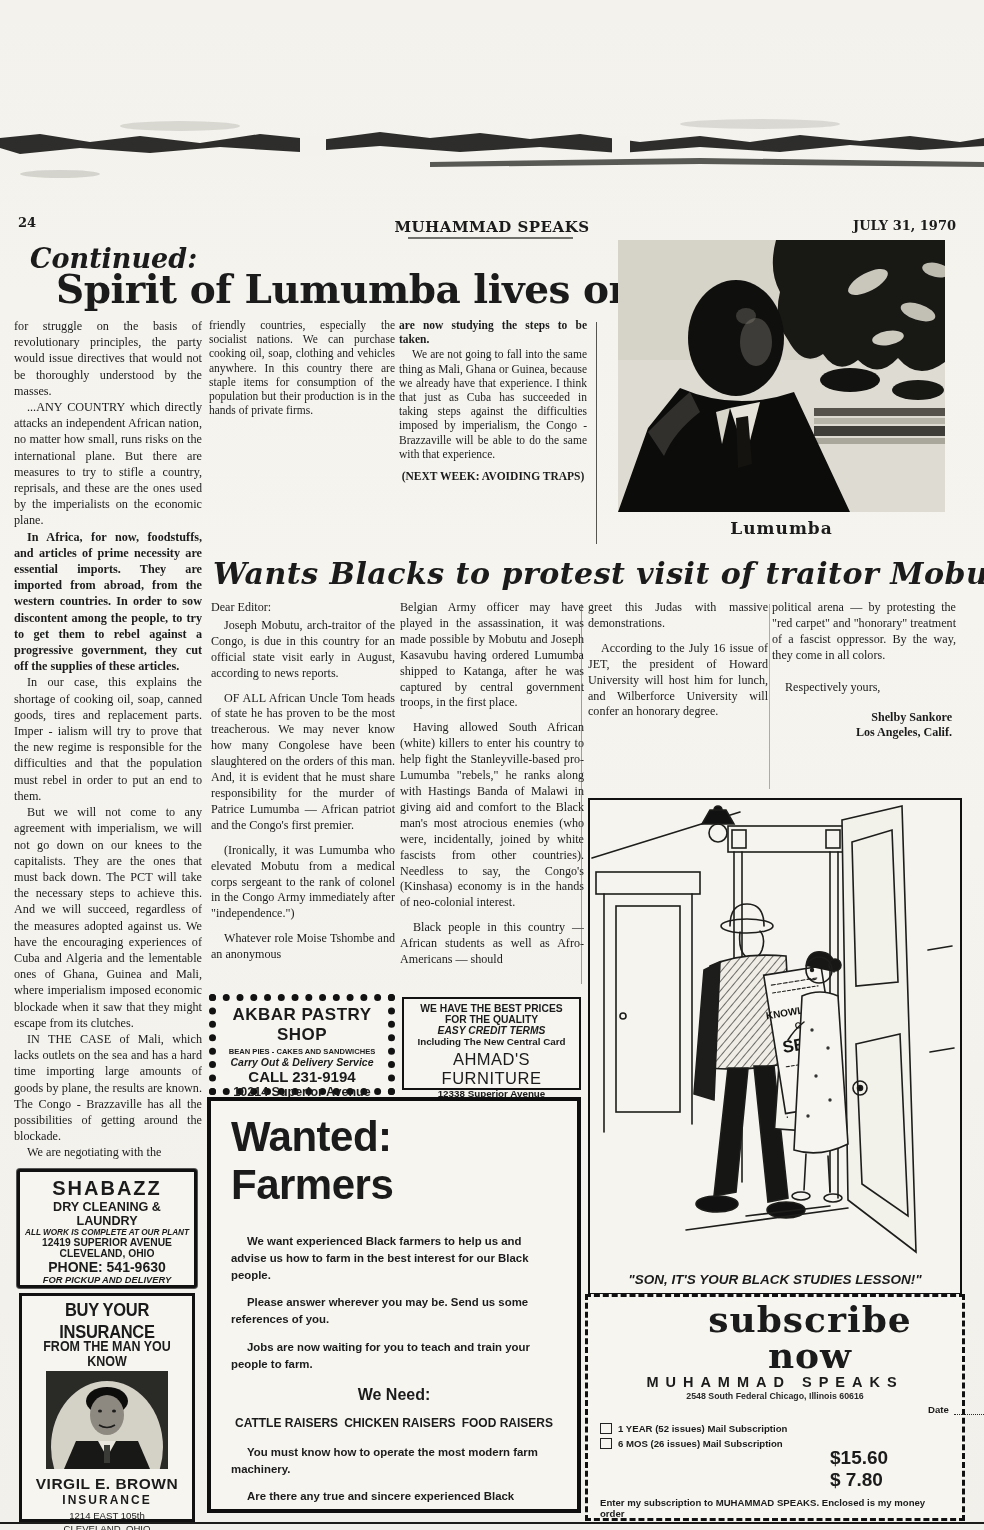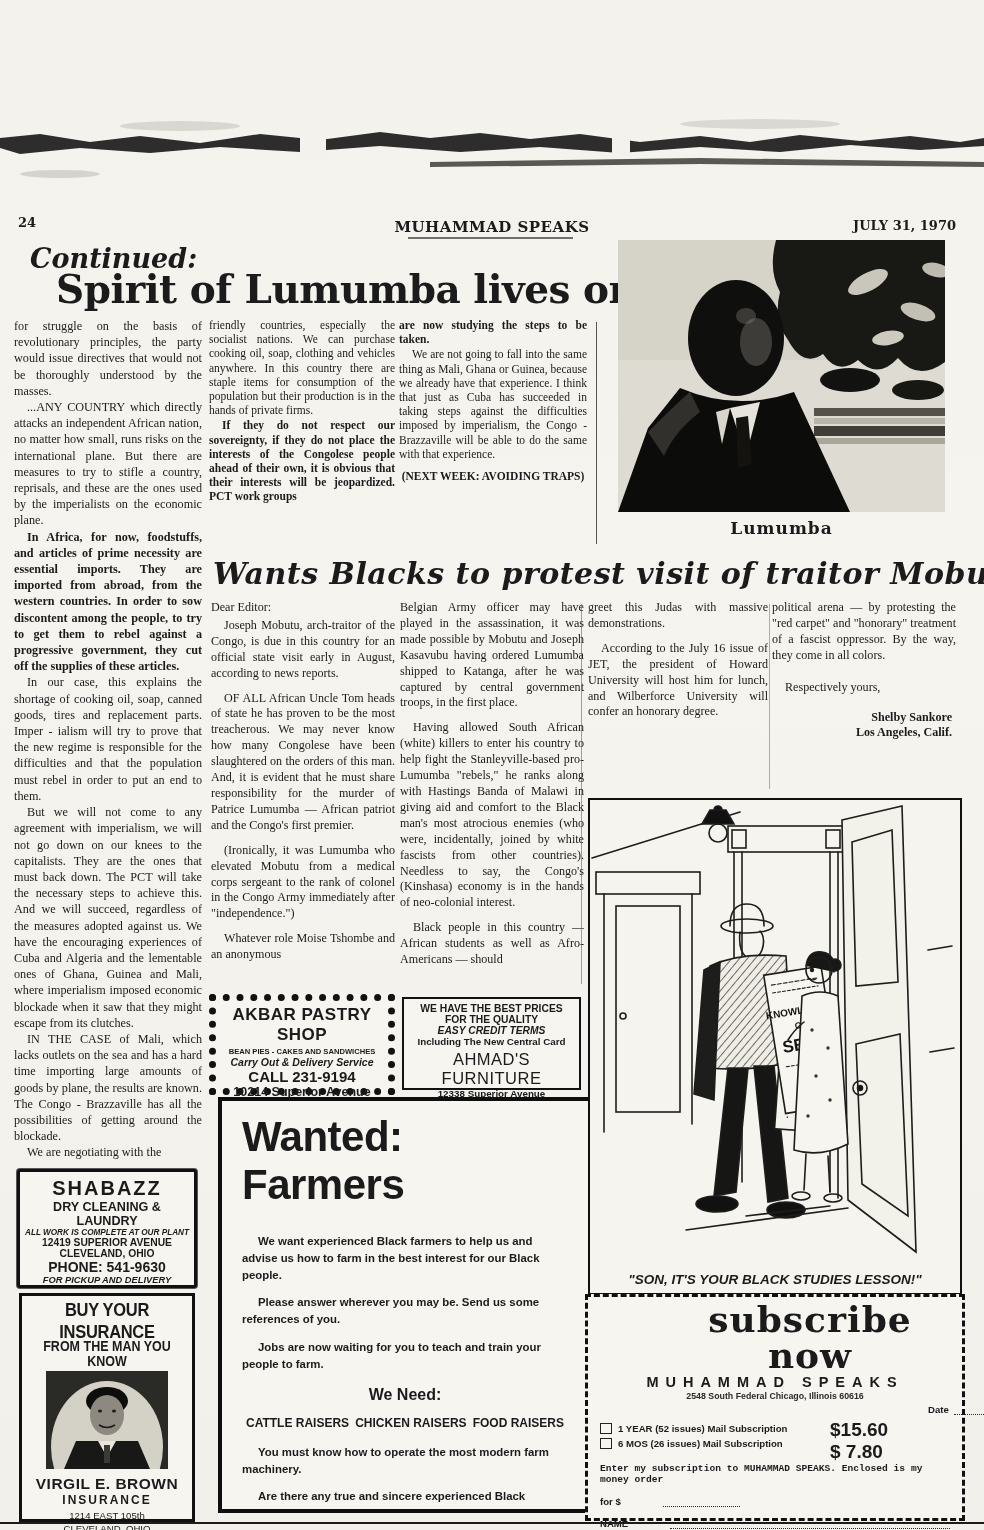--- a/index.html
+++ b/index.html
@@ -84,22 +84,22 @@
   .coupon .hd{font-family:"DejaVu Serif",serif;font-weight:bold;font-size:36px;letter-spacing:1px;word-spacing:16px;text-align:center;padding-left:70px;line-height:1;}
   .coupon .paper{text-align:center;font-family:"Liberation Sans",sans-serif;font-weight:bold;font-size:14.5px;letter-spacing:7px;margin-top:1px;}
   .coupon .addr{text-align:center;font-family:"Liberation Sans",sans-serif;font-weight:bold;font-size:8.8px;color:#2a2a2a;margin-top:1px;}
   .coupon .sanssm{font-family:"Liberation Sans",sans-serif;font-weight:bold;font-size:9.6px;}
   .dotline{border-bottom:1.6px dotted #2b2b2b;height:10px;flex:1;}
   .coupon .daterow{display:flex;align-items:flex-end;margin:3px 0 4px 328px;width:220px;}
   .coupon .optwrap{display:flex;margin-top:2px;}
   .coupon .opts{flex:1;}
   .coupon .optrow{display:flex;align-items:center;margin-top:4px;}
   .cbx{width:10px;height:9px;border:1.6px solid #222;margin-right:6px;flex:none;}
-  .coupon .prices{width:120px;font-family:"Liberation Sans",sans-serif;font-weight:bold;font-size:19px;line-height:1.15;}
-  .coupon .enter{font-family:Liberation Mono, monospace;}
+  .coupon .prices{width:120px;font-family:"Liberation Sans",sans-serif;font-weight:bold;font-size:19px;line-height:1.15;margin-top:28px;}
+  .coupon .enter{margin-top:6px;}
   .coupon .formrow{display:flex;align-items:flex-end;margin-top:11px;gap:36px;}
   .coupon .formrow .lbl{margin-right:6px;}
 
   svg text{font-family:"Liberation Sans",sans-serif;}
 </style>
 </head>
 <body>
 
 <div class="page">
 
@@ -126,21 +126,20 @@
     <p>...ANY COUNTRY which directly attacks an independent African nation, no matter how small, runs risks on the international plane. But there are measures to try to stifle a country, reprisals, and these are the ones used by the imperialists on the economic plane.</p>
     <p class="b">In Africa, for now, foodstuffs, and articles of prime necessity are essential imports. They are imported from abroad, from the western countries. In order to sow discontent among the people, to try to get them to rebel against a progressive government, they cut off the supplies of these articles.</p>
     <p>In our case, this explains the shortage of cooking oil, soap, canned goods, tires and replacement parts. Imper - ialism will try to prove that the new regime is responsible for the difficulties and that the population must rebel in order to put an end to them.</p>
     <p>But we will not come to any agreement with imperialism, we will not go down on our knees to the capitalists. They are the ones that must back down. The PCT will take the necessary steps to achieve this. And we will succeed, regardless of the measures adopted against us. We have the encouraging experiences of Cuba and Algeria and the lementable ones of Ghana, Guinea and Mali, where imperialism imposed economic blockade when it saw that they might escape from its clutches.</p>
     <p>IN THE CASE of Mali, which lacks outlets on the sea and has a hard time importing large amounts of goods by plane, the results are known. The Congo - Brazzaville has all the possibilities of getting around the blockade.</p>
     <p>We are negotiating with the</p>
   </div>
 
   <div class="abs col acol23" style="left:209px;top:318px;width:186px;height:230px">
     <p class="ni">friendly countries, especially the socialist nations. We can purchase cooking oil, soap, clothing and vehicles anywhere. In this country there are staple items for consumption of the population but their production is in the hands of private firms.</p>
-    <p class="b">If they do not respect our sovereignty, if they do not place the interests of the Congolese people ahead of their own, it is obvious that their interests will be jeopardized. PCT work groups</p>
   </div>
 
   <div class="abs col acol23" style="left:399px;top:318px;width:188px;height:232px">
     <p class="ni b">are now studying the steps to be taken.</p>
     <p>We are not going to fall into the same thing as Mali, Ghana or Guinea, because we already have that experience. I think that just as Cuba has succeeded in taking steps against the difficulties imposed by imperialism, the Congo - Brazzaville will be able to do the same with that experience.</p>
     <p class="b ctr" style="margin-top:8px">(NEXT WEEK: AVOIDING TRAPS)</p>
   </div>
 
   <div class="abs vrule" style="left:596px;top:322px;height:222px"></div>
 
@@ -215,21 +214,21 @@
     <div class="l3">EASY CREDIT TERMS</div>
     <div class="ad1">Including The New Central Card</div>
     <div class="nm">AHMAD'S FURNITURE</div>
     <div class="ad1">12338 Superior Avenue</div>
     <div class="row">
       <span>451-4333</span>
       <span>Cleveland, Ohio</span>
     </div>
   </div>
 
-  <div class="abs adbox ad-farmers sans" style="left:218px;top:1097px;width:374px;height:416px;overflow:hidden">
+  <div class="abs adbox ad-farmers sans" style="left:207px;top:1097px;width:374px;height:416px;overflow:hidden">
     <div class="hd">Wanted: Farmers</div>
     <p style="margin-top:24px">We want experienced Black farmers to help us and advise us how to farm in the best interest for our Black people.</p>
     <p>Please answer wherever you may be. Send us some references of you.</p>
     <p>Jobs are now waiting for you   to teach and train your people to farm.</p>
     <div class="wn">We Need:</div>
     <div class="raisers">
       <span>CATTLE RAISERS</span>
       <span>CHICKEN RAISERS</span>
       <span>FOOD RAISERS</span>
     </div>

